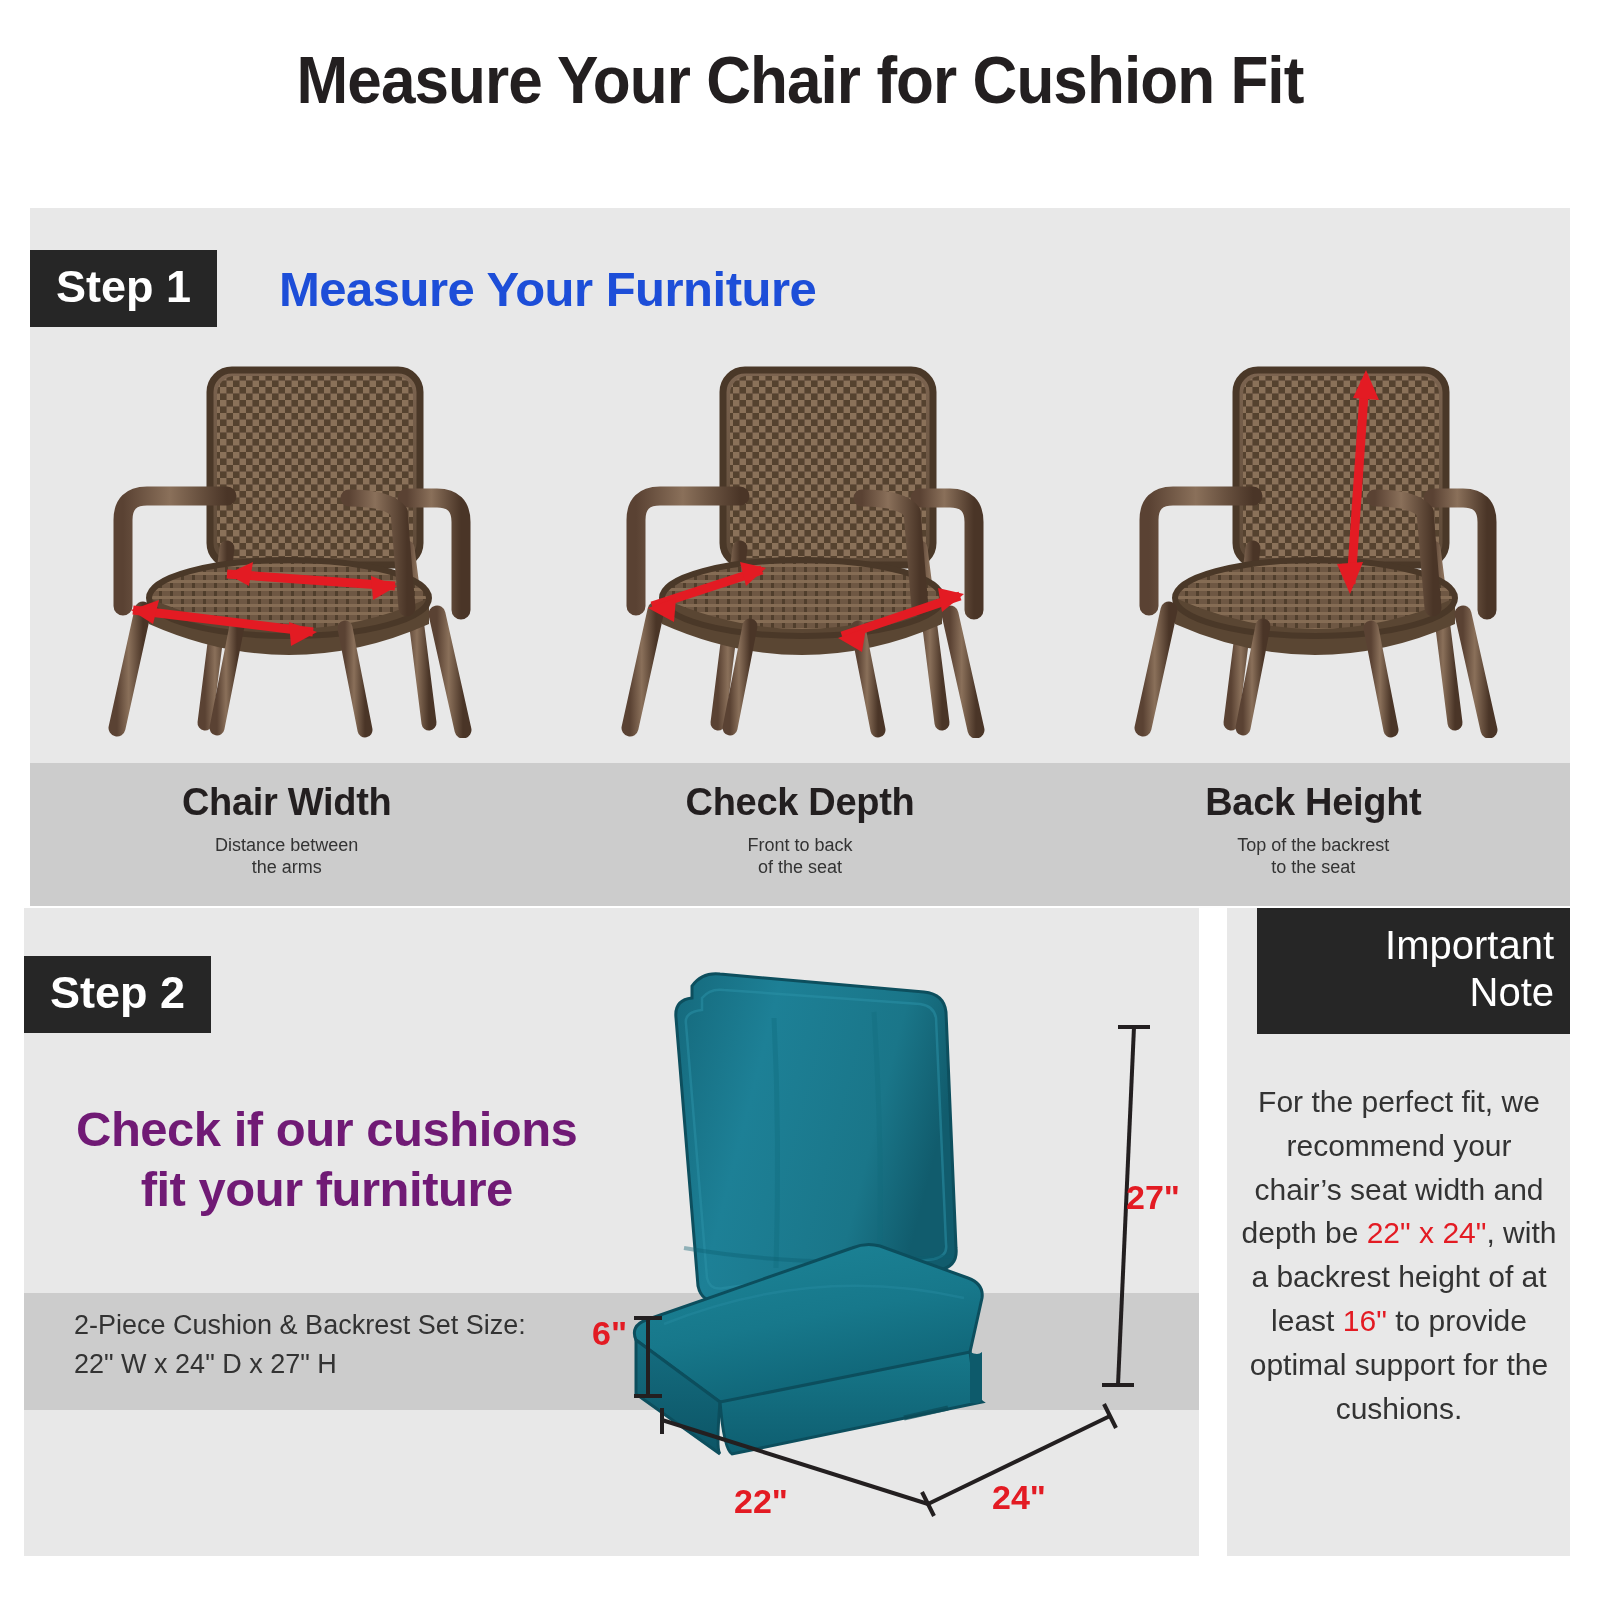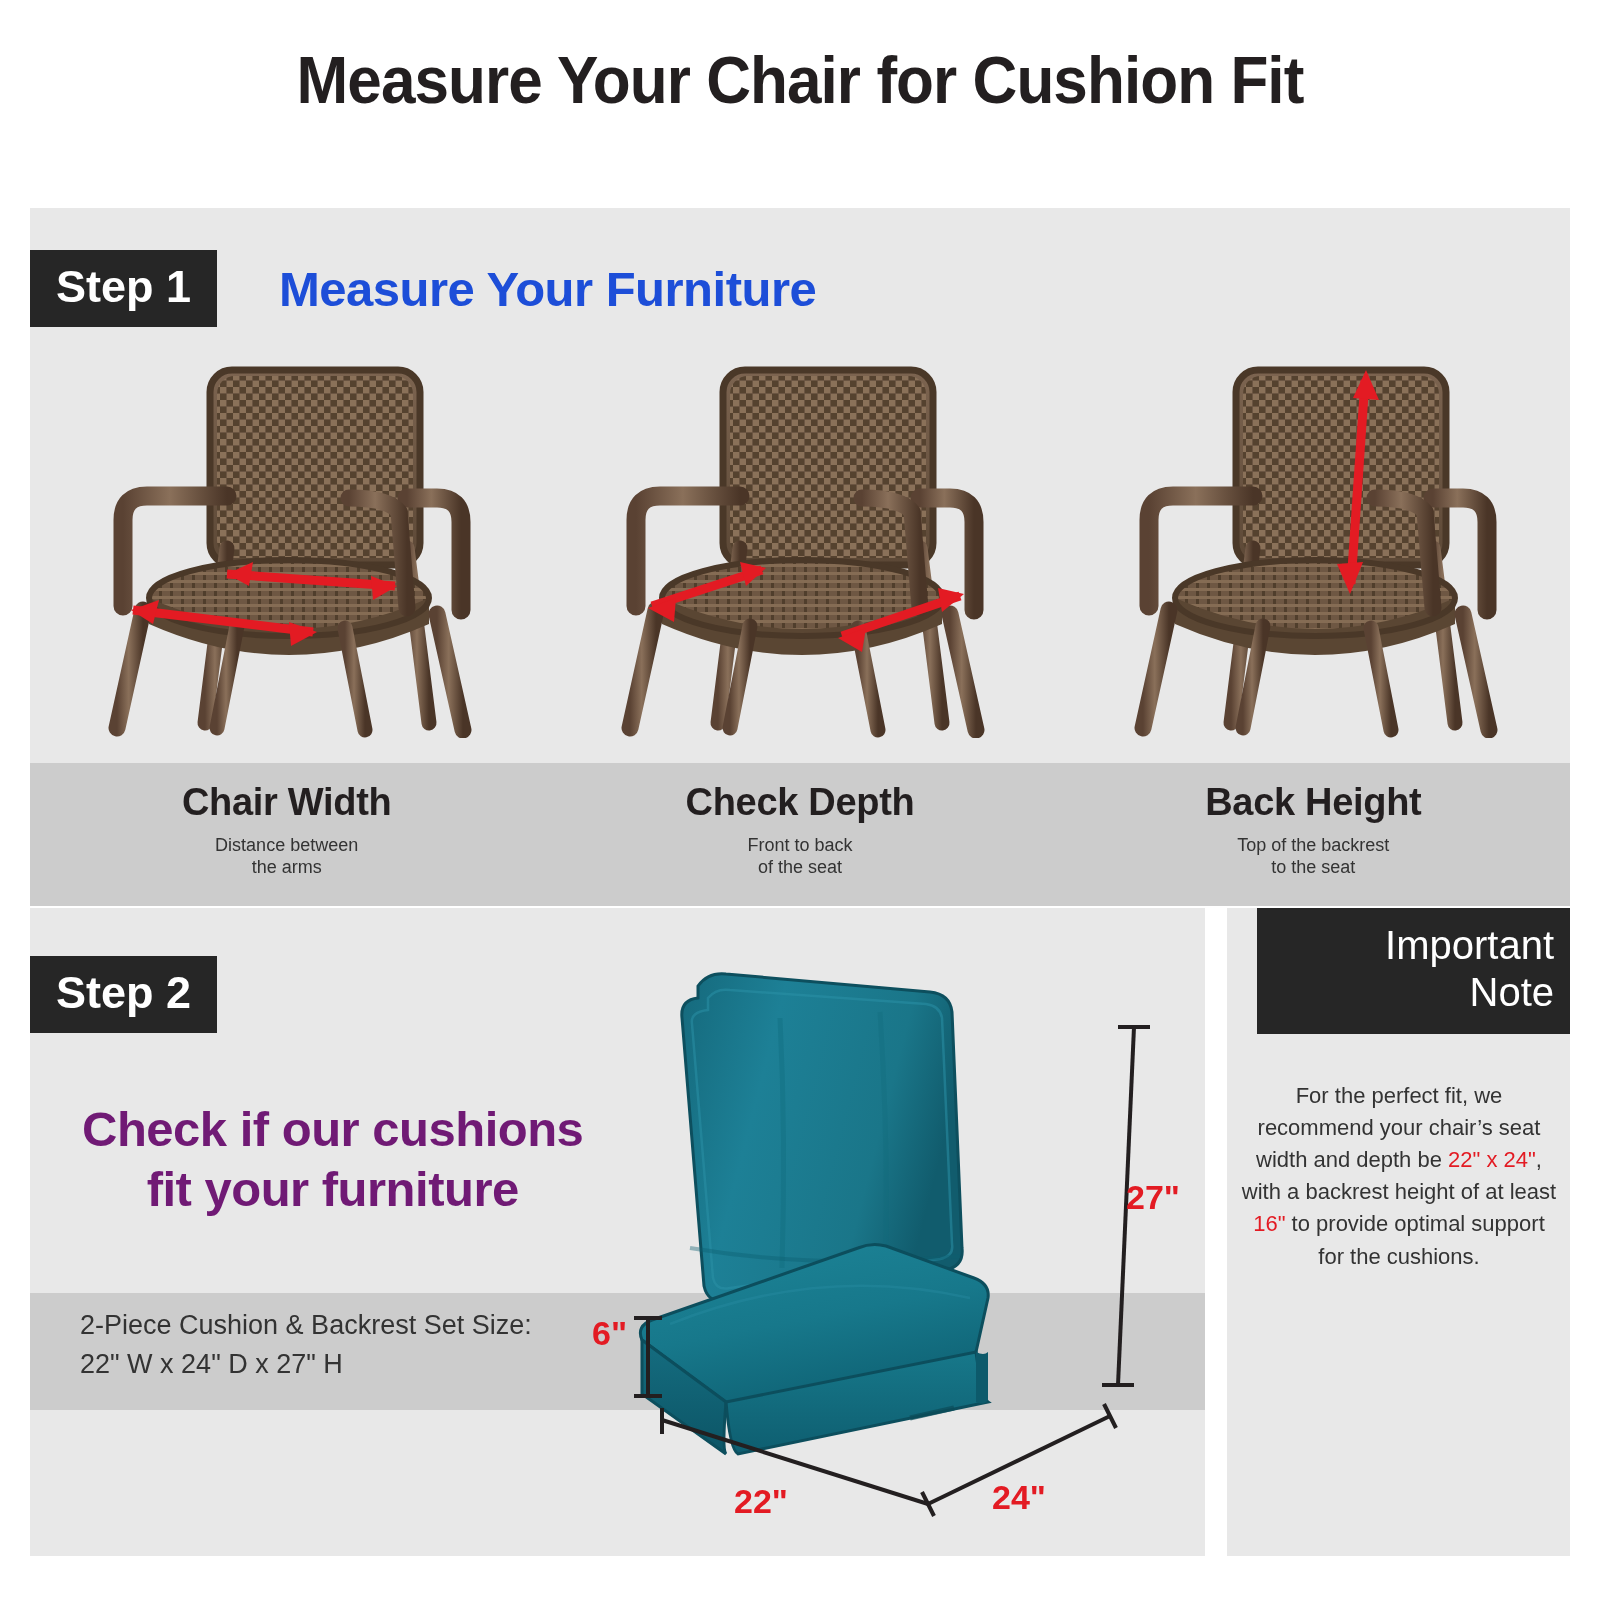--- a/index.html
+++ b/index.html
@@ -60,21 +60,21 @@
   .label-band{
     position:absolute;left:0;bottom:0;width:1540px;height:143px;
     background:#cccccc;display:flex;
   }
   .label-cell{flex:1;text-align:center;padding-top:18px;box-sizing:border-box;}
   .label-title{font-size:38px;font-weight:bold;color:#231f20;letter-spacing:-0.3px;}
   .label-sub{font-size:18px;color:#333;line-height:1.24;margin-top:10px;}
 
   
   .panel-step2{
-    position:absolute;left:30px;top:908px;width:1175px;height:648px;
+    position:absolute;left:24px;top:908px;width:1175px;height:648px;
     background:#e8e8e8;overflow:hidden;
   }
   .step2-head{position:absolute;left:0;top:48px;}
   .step2-headline{
     position:absolute;left:52px;top:192px;
     font-size:49px;font-weight:bold;line-height:1.22;color:#701a75;
     letter-spacing:-0.5px;
     text-align:center;
   }
   .gray-band-2{
@@ -97,21 +97,21 @@
   .note-badge{
     position:absolute;left:30px;top:0px;width:313px;
     background:#262626;color:#fff;
     font-size:40px;font-weight:normal;line-height:1.18;
     text-align:right;
     padding:14px 16px 18px 10px;
     box-sizing:border-box;
   }
   .note-body{
     position:absolute;left:14px;top:172px;width:316px;
-    font-size:22px;line-height:1.46;text-align:center;color:#333;
+    font-size:30px;line-height:1.46;text-align:center;color:#333;
   }
   .red{color:#e31b23;}
   .dim-red{
     position:absolute;color:#e31b23;font-weight:bold;font-size:34px;
   }
 </style>
 </head>
 <body>
 
 <div class="page-title">Measure Your Chair for Cushion Fit</div>

